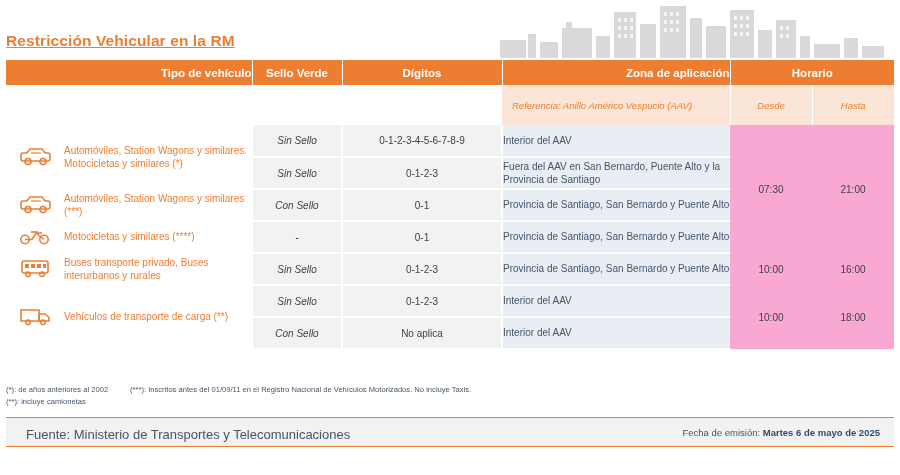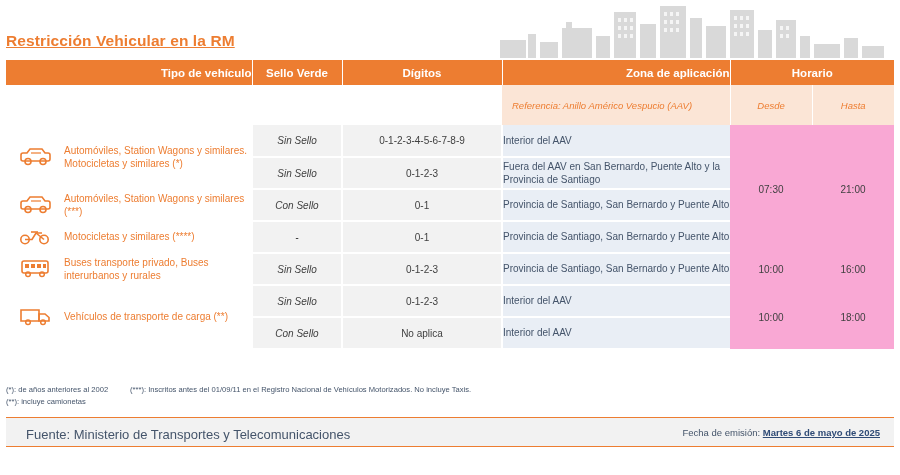--- a/index.html
+++ b/index.html
@@ -169,21 +169,21 @@
     font-size: 13px;
     color: #44546A;
   }
   .footer .date {
     position: absolute;
     right: 14px;
     top: 9px;
     font-size: 9.5px;
     color: #44546A;
   }
-  .footer .date b { color: #2F4B76; text-decoration: underline; }
+  .footer .date b { color: #2F4B76; }
 
   .bottombar {
     position: absolute;
     left: 0; top: 462px;
     width: 900px; height: 13px;
     background: #ffffff;
   }
 </style>
 </head>
 <body>

